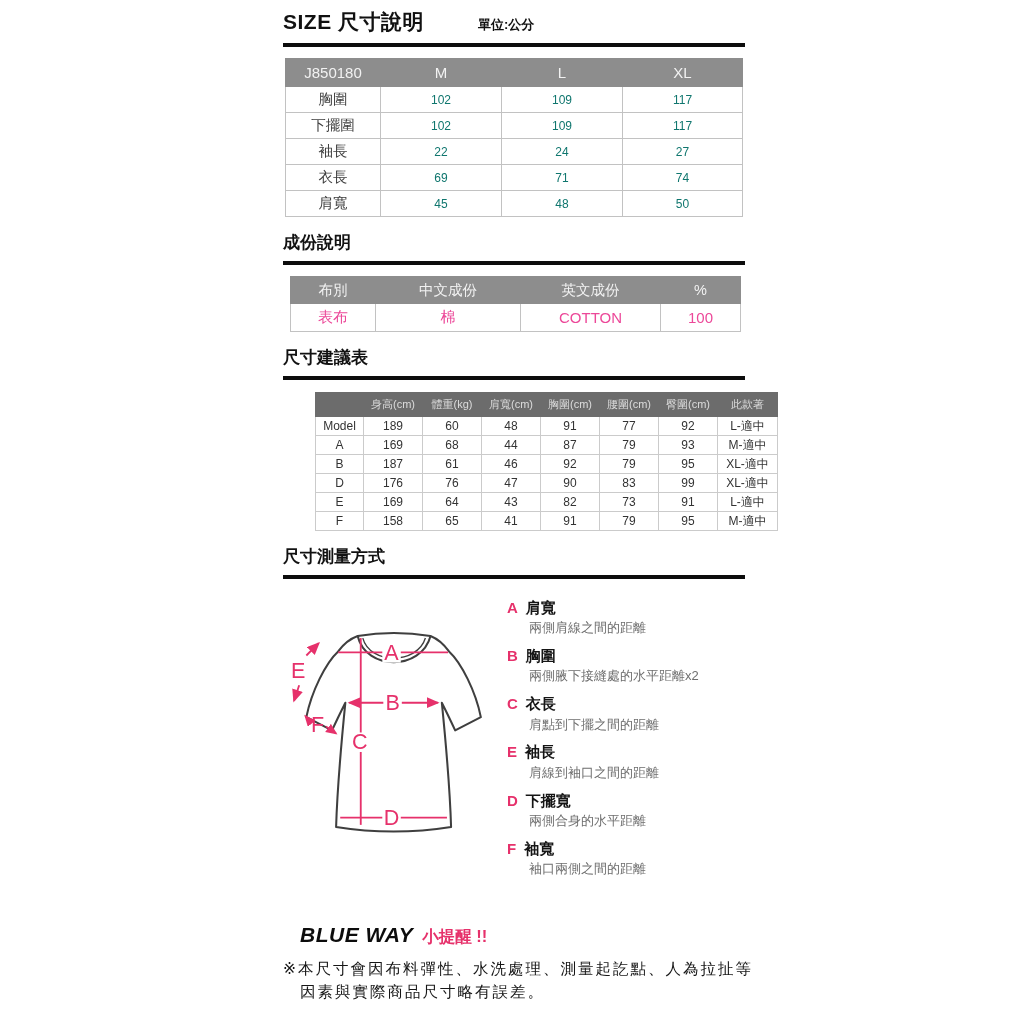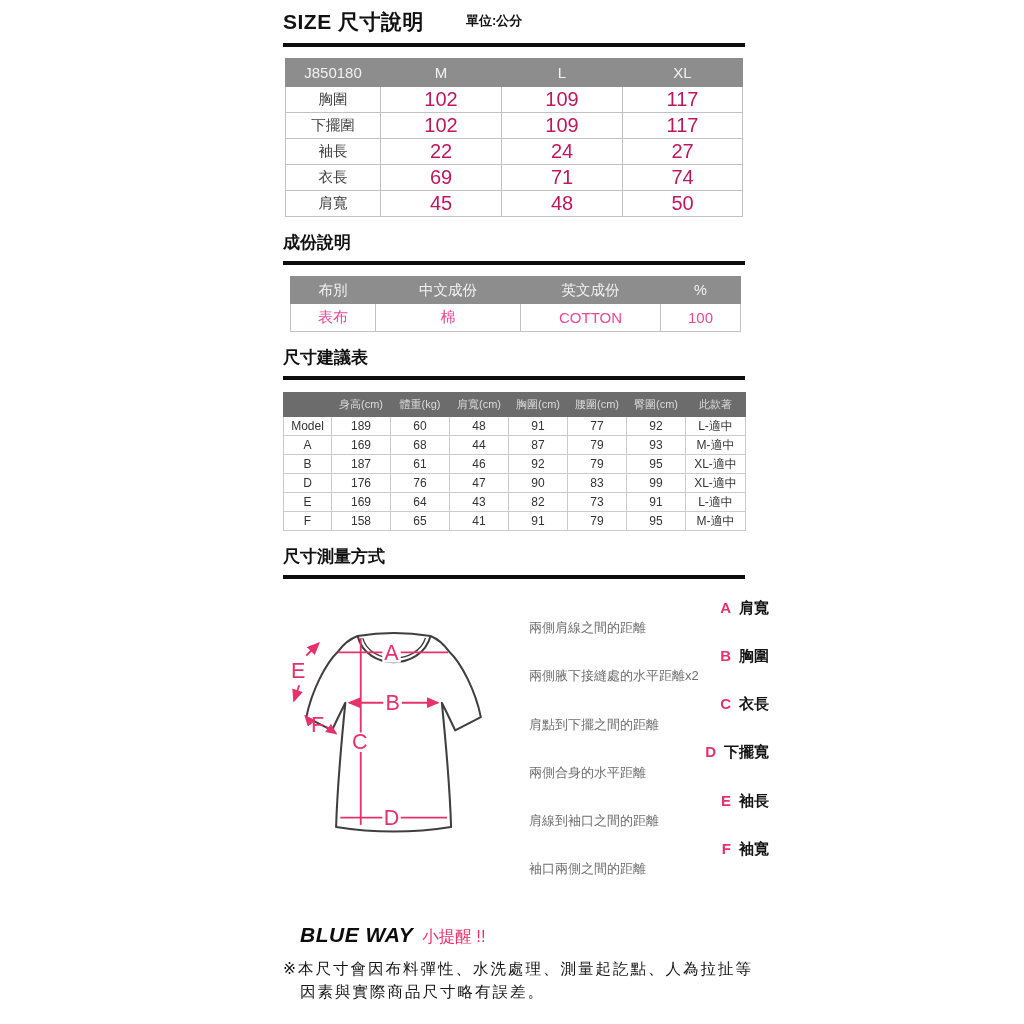--- a/index.html
+++ b/index.html
@@ -4,60 +4,60 @@
 <style>
   html,body { margin:0; padding:0; background:#ffffff; }
   .page {
     position:relative; width:1024px; height:1024px; background:#ffffff;
     font-family:"Liberation Sans","DejaVu Sans",sans-serif; color:#111;
     overflow:hidden;
   }
   .content { position:absolute; left:283px; top:8px; width:490px; }
 
   
-  .title-row { display:flex; align-items:center; gap:42px; }
+  .title-row { display:flex; align-items:flex-end; gap:54px; }
   .size-title { font-size:21px; font-weight:bold; margin:0; letter-spacing:.5px; }
   .unit-note { font-size:13px; font-weight:bold; padding-bottom:2px; }
   .rule { height:4px; background:#0d0d0d; width:462px; margin-top:7px; }
   .section-title { font-size:17px; font-weight:bold; margin:14px 0 0 0; }
 
   
   table { border-collapse:collapse; table-layout:fixed; }
   th,td { padding:0; text-align:center; vertical-align:middle; }
 
   
   .size-table { width:457px; margin-top:11px; margin-left:2px;border-radius:13px; }
   .size-table th { background:#8d8d8d; color:#f2f2f2; font-weight:normal; font-size:15px; height:27px; border:1px solid #8d8d8d; }
-  .size-table td { border:1px solid #c2c2c2; font-size:20px; color:#be185d; height:25px; }
+  .size-table td { border:1px solid #c2c2c2; font-size:12px; color:#0f766e; height:25px; }
   .size-table td.rowlabel { font-size:14.5px; color:#3d3d3d; }
 
   
   .comp-table { width:450px; margin-top:11px; margin-left:7px; }
   .comp-table th { background:#8d8d8d; color:#f2f2f2; font-weight:normal; font-size:14.5px; height:26px; border:1px solid #8d8d8d; }
   .comp-table td { border:1px solid #c2c2c2; font-size:15px; color:#ec4899; height:27px; }
 
   
-  .sugg-table { width:462px; margin-top:12px; }
+  .sugg-table { width:462px; margin-top:12px;margin-left:32px; }
   .sugg-table th { background:#6c6c6c; color:#dcdcdc; font-weight:normal; font-size:11px; height:23px; border:1px solid #6c6c6c; }
   .sugg-table td { border:1px solid #cbcbcb; font-size:12px; color:#333; height:18px; }
 
   
   .measure-wrap { display:flex; margin-top:18px; }
   .diagram { width:214px; flex:none; }
   .legend { margin-left:10px; padding-top:1px; width:262px; }
   .legend-item { margin-bottom:9px; }
-  .legend-head { font-size:15px; line-height:1.35;text-align:right; }
+  .legend-head { font-size:15px; line-height:1.35; }
   .legend-key { color:var(--pink); font-weight:bold; margin-right:8px; }
   .legend-name { font-weight:bold; color:#151515; }
   .legend-desc { font-size:13px; color:#6e6e6e; margin-left:22px; margin-top:2px; line-height:1.3; }
 
   
   .brand-row { margin-top:36px; margin-left:17px; white-space:nowrap; }
   .brand { font-style:italic; font-weight:800; font-size:21px; color:#0c0c0c; letter-spacing:.5px; }
-  .reminder { color:var(--pink); font-weight:normal; font-size:16.5px; margin-left:9px; }
+  .reminder { color:var(--pink); font-weight:bold; font-size:16.5px; margin-left:9px; }
   .notes { margin-top:9px; width:482px; }
   .note { font-size:15.5px; line-height:1.5; margin:0 0 5px 0; padding-left:17px; text-indent:-17px; color:#161616; }
   .note-1 { letter-spacing:2px; }
 
   :root { --pink:#e6316b; }
 </style>
 </head>
 <body>
 
 <div class="page">
@@ -277,26 +277,26 @@
         </div>
         <div class="legend-item">
           <div class="legend-head"><span class="legend-key">B</span><span class="legend-name">胸圍</span></div>
           <div class="legend-desc">兩側腋下接縫處的水平距離x2</div>
         </div>
         <div class="legend-item">
           <div class="legend-head"><span class="legend-key">C</span><span class="legend-name">衣長</span></div>
           <div class="legend-desc">肩點到下擺之間的距離</div>
         </div>
         <div class="legend-item">
+          <div class="legend-head"><span class="legend-key">E</span><span class="legend-name">袖長</span></div>
+          <div class="legend-desc">肩線到袖口之間的距離</div>
+        </div>
+        <div class="legend-item">
           <div class="legend-head"><span class="legend-key">D</span><span class="legend-name">下擺寬</span></div>
           <div class="legend-desc">兩側合身的水平距離</div>
-        </div>
-        <div class="legend-item">
-          <div class="legend-head"><span class="legend-key">E</span><span class="legend-name">袖長</span></div>
-          <div class="legend-desc">肩線到袖口之間的距離</div>
         </div>
         <div class="legend-item">
           <div class="legend-head"><span class="legend-key">F</span><span class="legend-name">袖寬</span></div>
           <div class="legend-desc">袖口兩側之間的距離</div>
         </div>
       </div>
     </div>
 
     <div class="brand-row">
       <span class="brand">BLUE WAY</span><span class="reminder">小提醒 !!</span>

